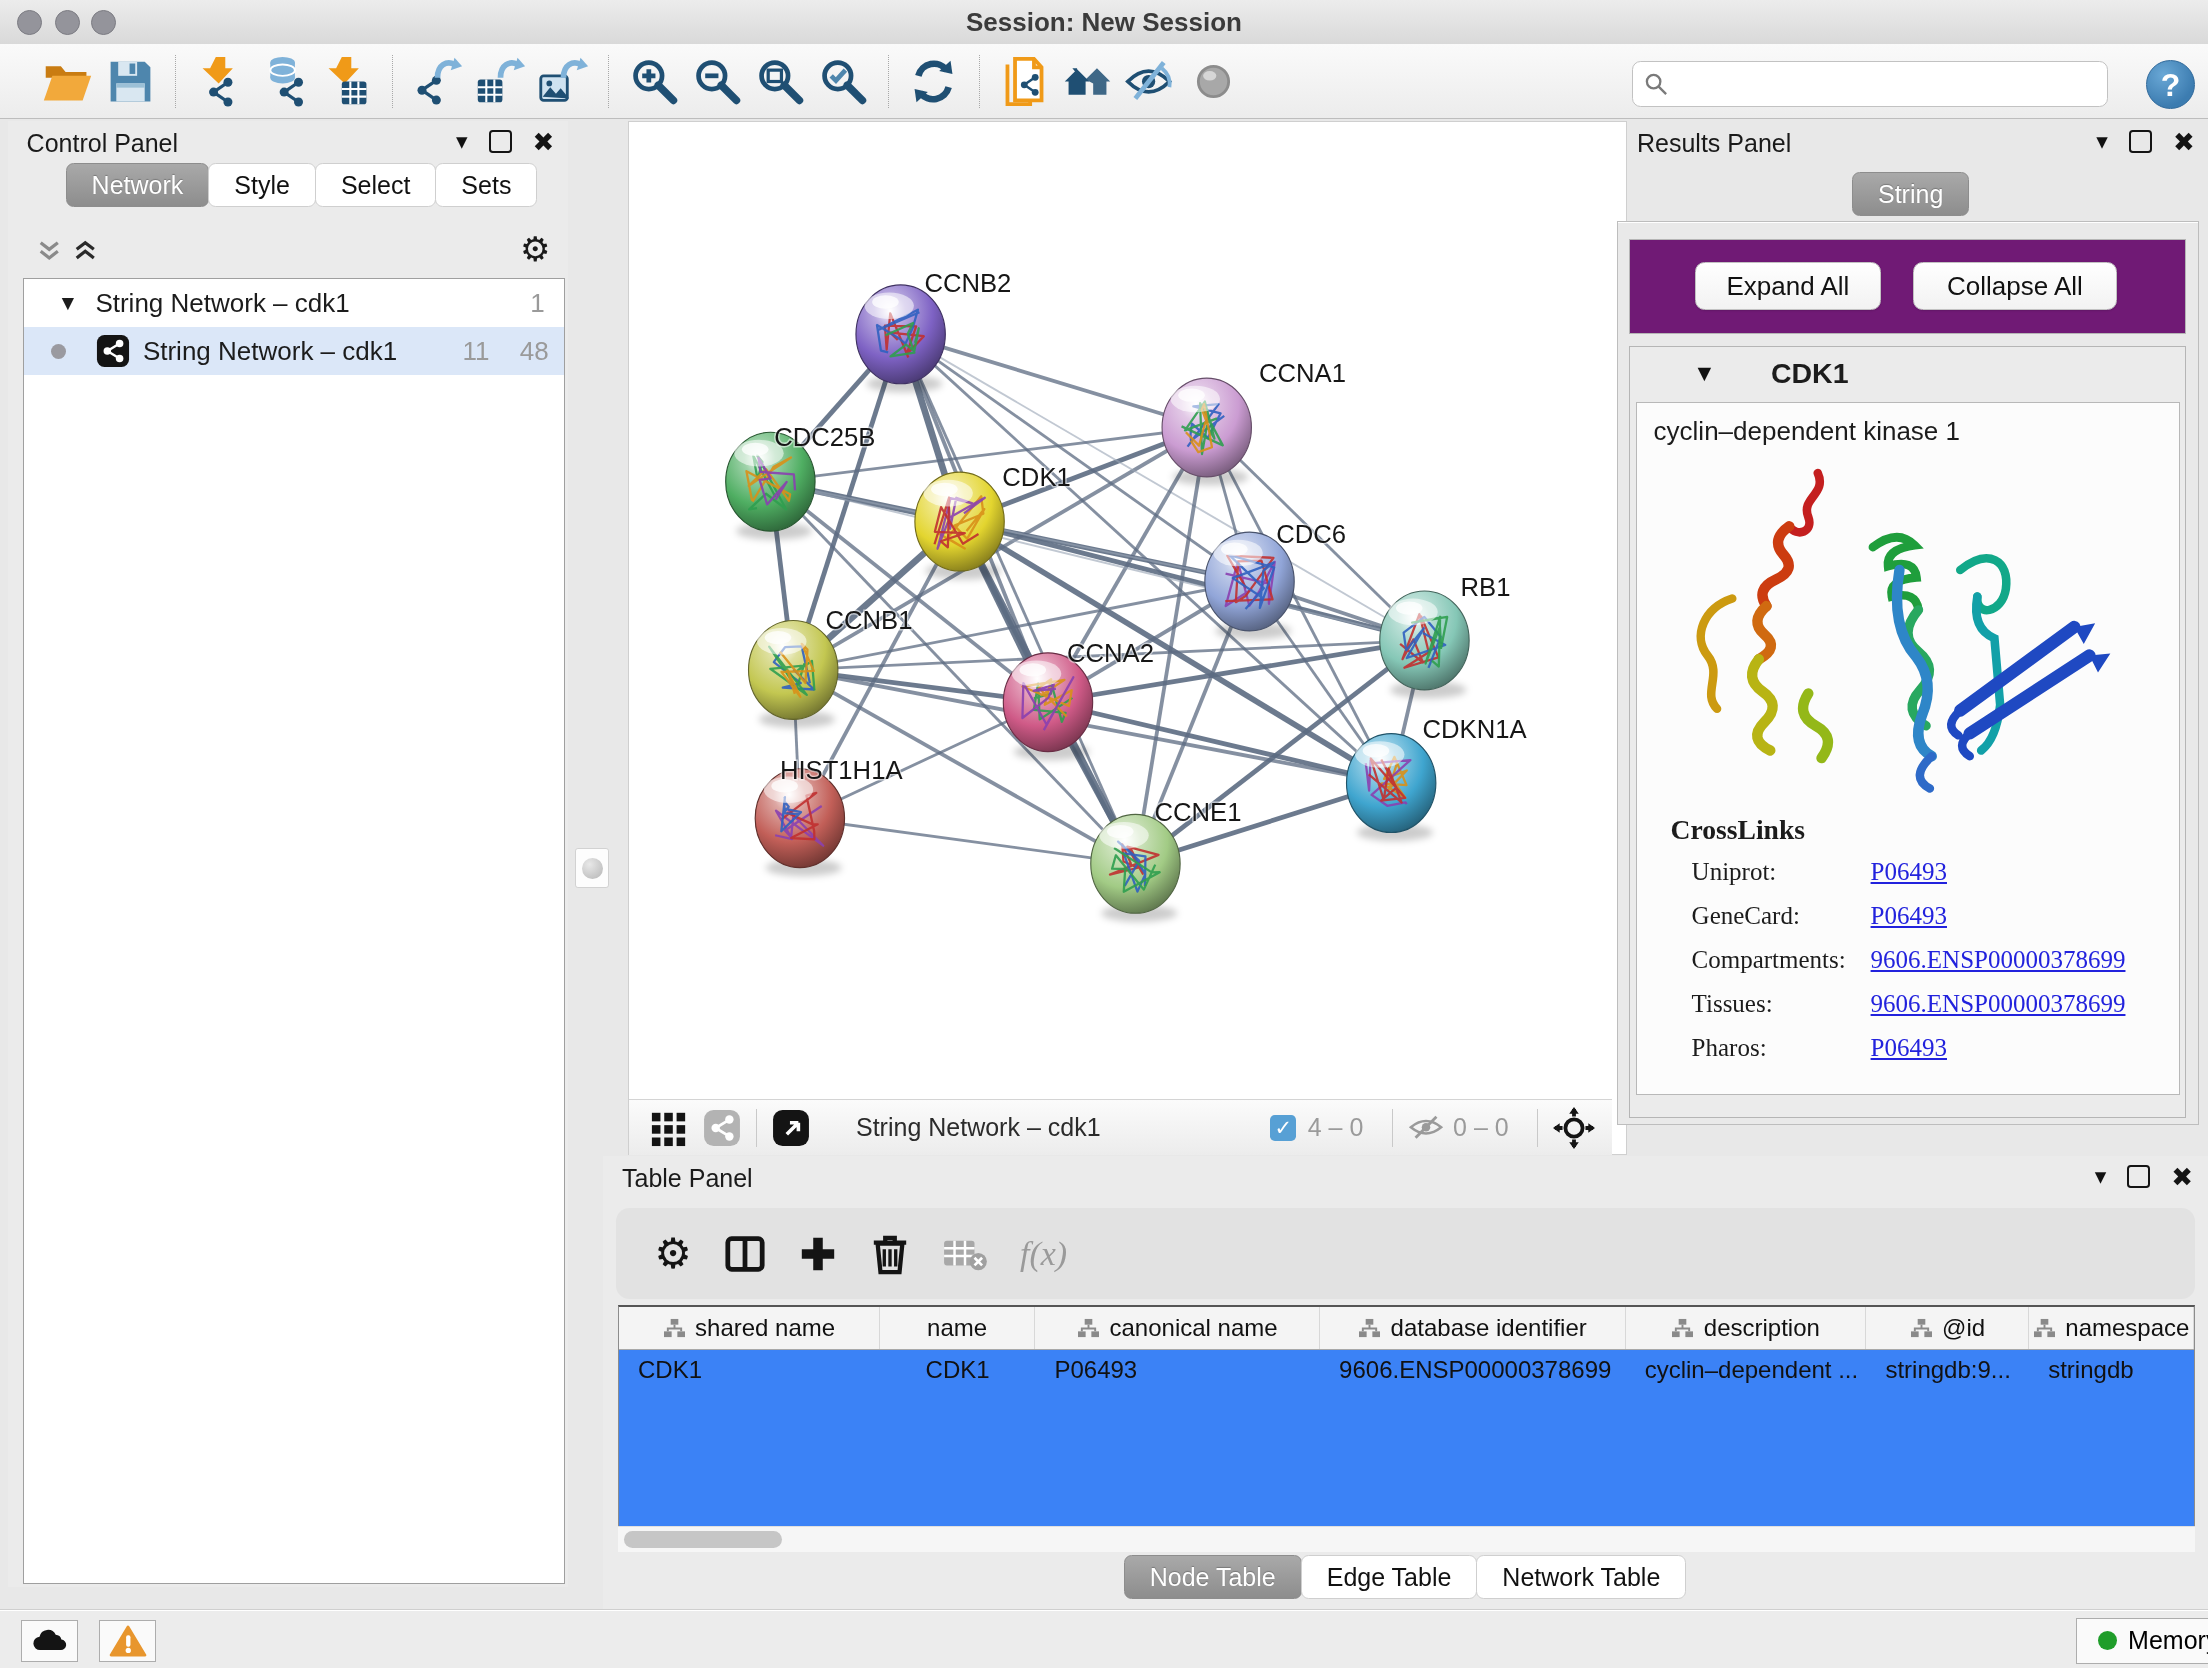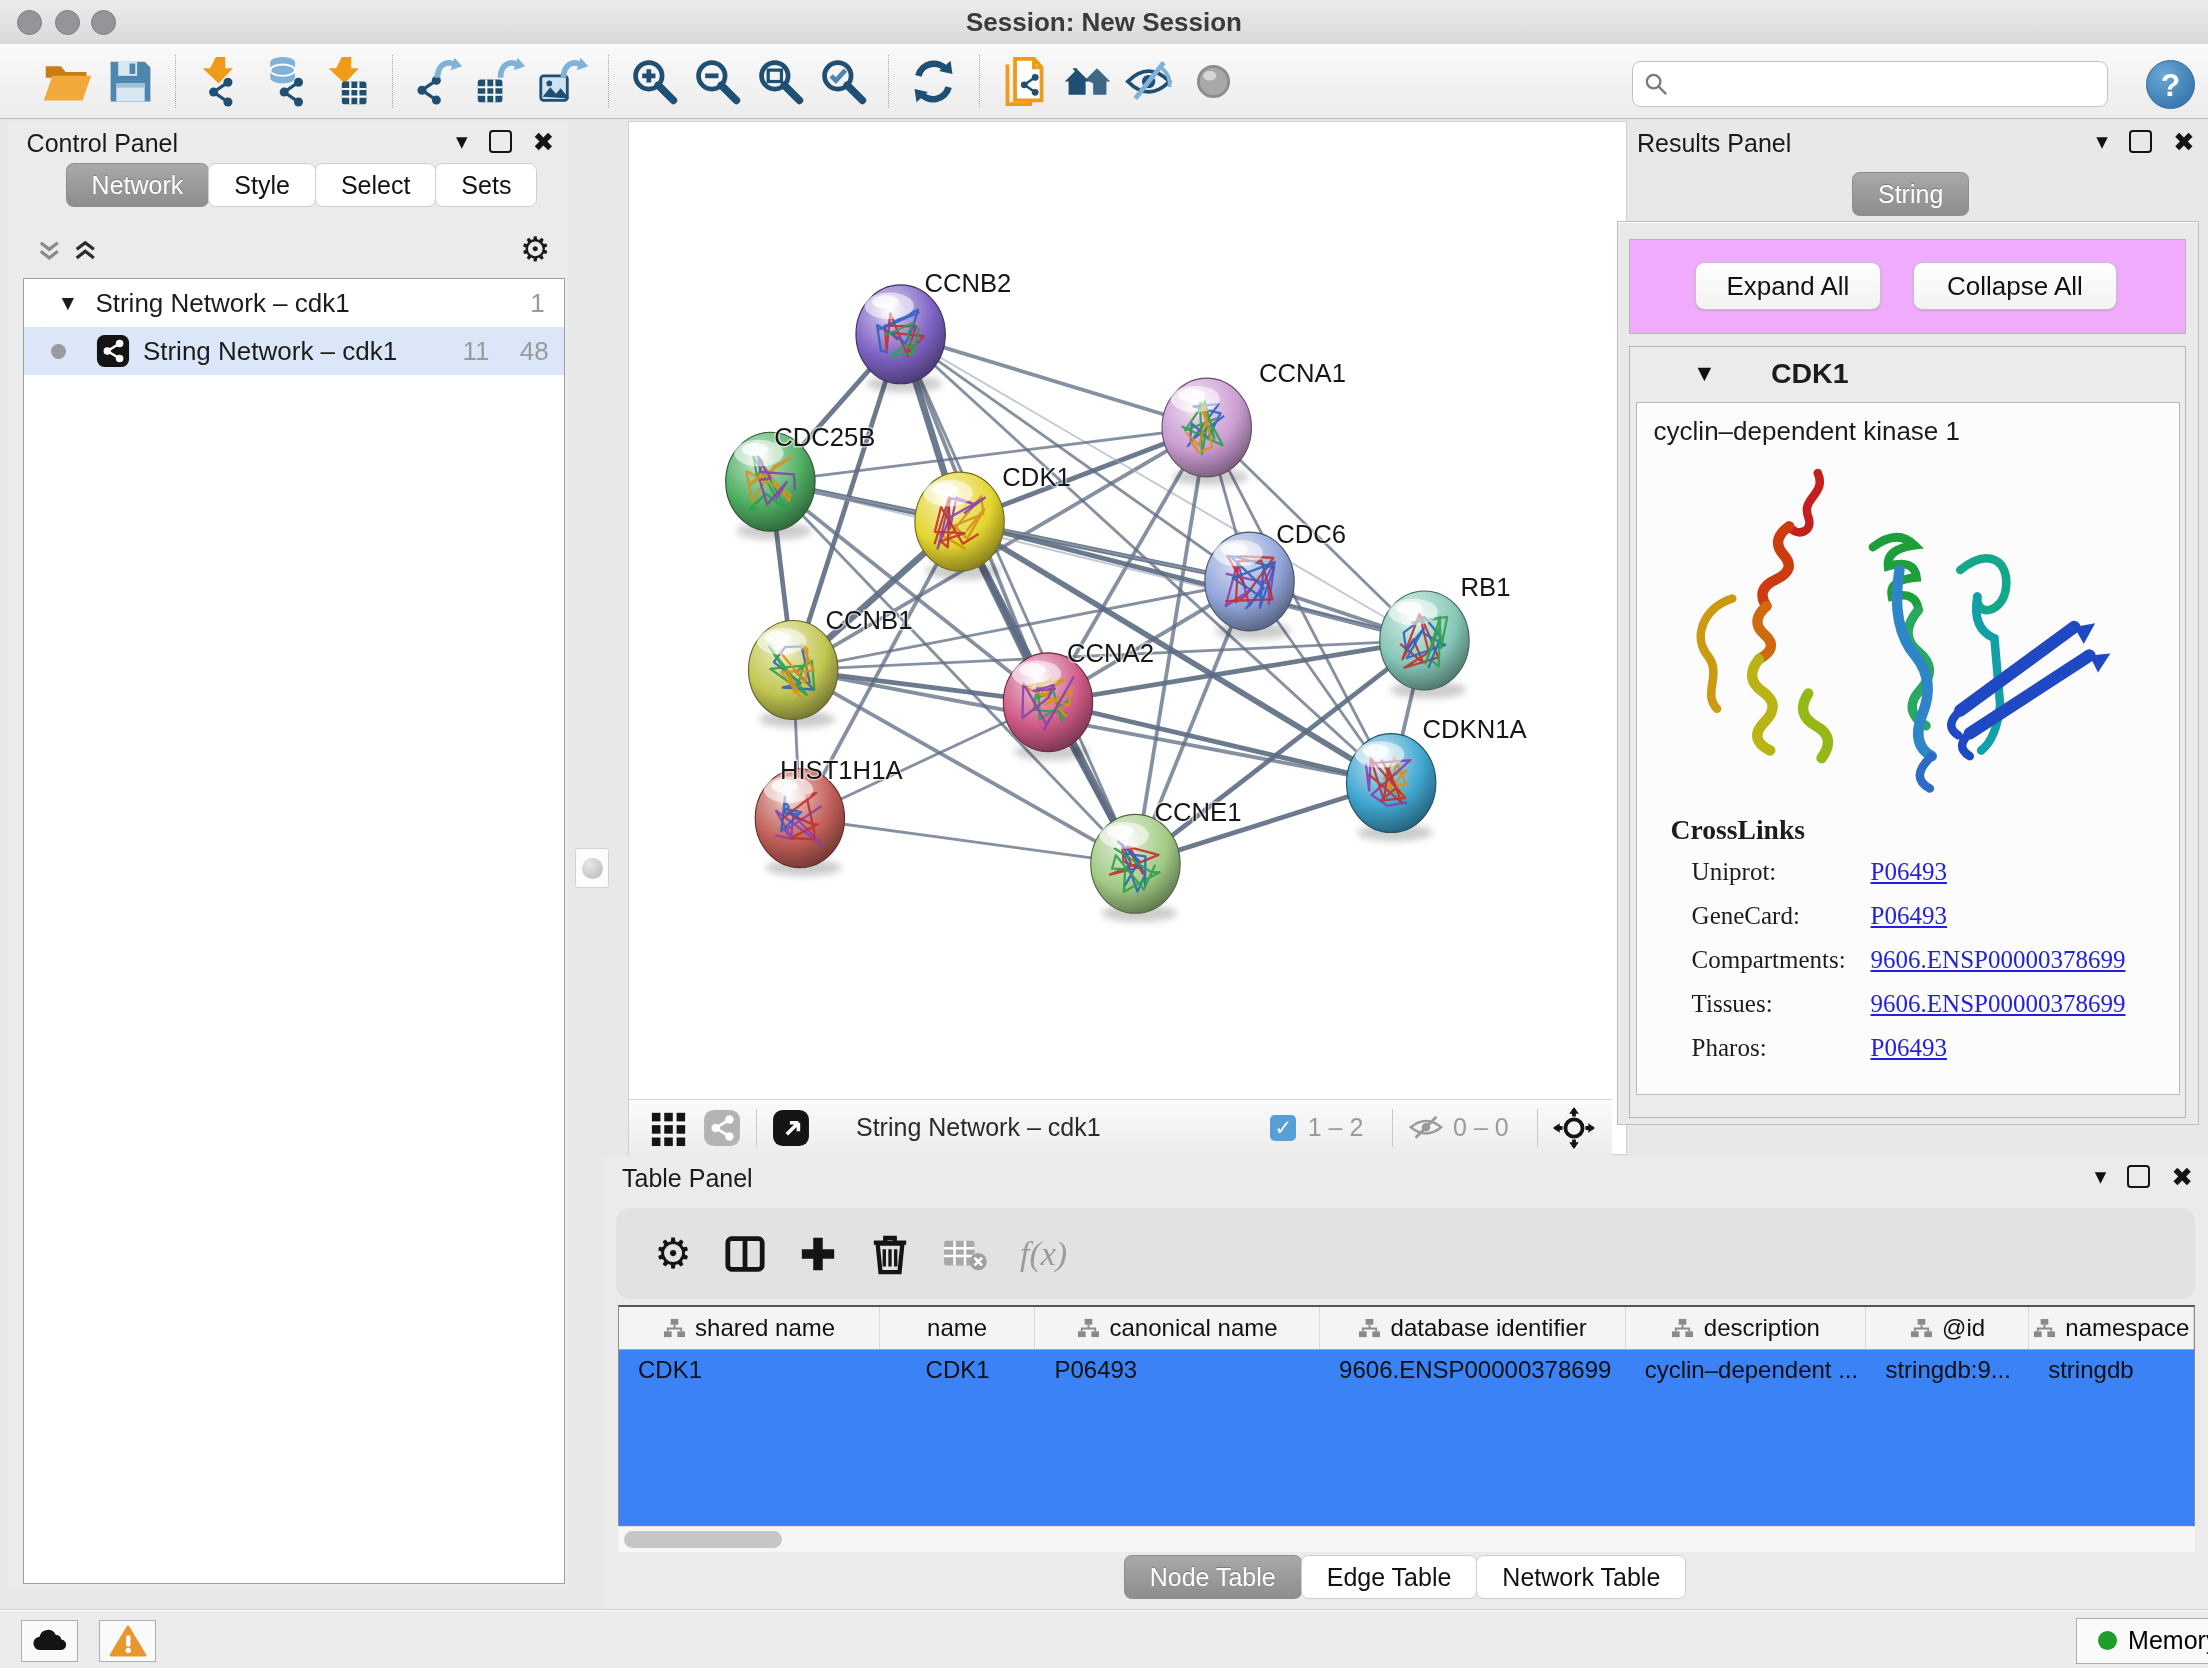--- a/index.html
+++ b/index.html
@@ -48,21 +48,21 @@
   #net-toolbar{position:absolute;left:0;top:977px;width:983px;height:55px;
     background:linear-gradient(#fbfbfb,#ececec);border-top:1px solid #d4d4d4;
     display:flex;align-items:center;font-size:25px;color:#2b2b2b;}
   .ntsep{width:0;height:38px;border-left:1px solid #c9c9c9;margin:0 15px;}
   .badge-check{width:26px;height:26px;background:#57a0d5;border-radius:4.8px;color:#fff;font-size:21px;
     line-height:26px;text-align:center;display:inline-block;}
   
   #results-panel{left:1607px;top:121px;width:601px;height:1032px;}
   #rp-box{position:absolute;left:9.5px;top:100px;width:580px;height:902px;background:#e9e9e9;
     border:1px solid #bdbdbd;box-shadow:inset 0 1px 0 #fff;}
-  .groupbox{position:absolute;border:1px solid #b5b5b5;background:#f0abfc;}
+  .groupbox{position:absolute;border:1px solid #b5b5b5;background:#701a75;}
   .btn{background:linear-gradient(#ffffff,#f2f2f2);border:1.4px solid #c2c2c2;border-radius:9.5px;
     font-size:26px;color:#111;padding:7.6px 28.5px;cursor:pointer;font-family:inherit;box-shadow:0 1px 1.9px rgba(0,0,0,.12);}
   .serif{font-family:"Liberation Serif","DejaVu Serif",serif;}
   .xlink{color:#2222dd;text-decoration:underline;font-size:25px;}
   
   #table-panel{left:603px;top:1156px;width:1605px;height:454px;background:#ebebeb;}
   #tp-toolbar{position:absolute;left:13.3px;top:52px;width:1579px;height:91px;background:#e2e2e2;
     border-radius:13.3px;display:flex;align-items:center;gap:32px;padding-left:38px;box-sizing:border-box;}
   .tpbtn{background:none;border:none;padding:0;cursor:pointer;display:flex;align-items:center;}
   #tp-table{position:absolute;left:15px;top:149px;width:1577px;height:245px;background:#3b82f6;
@@ -579,21 +579,21 @@
         <path d="M12 18 L25 10 M12 18 L25 26" stroke="#fff" stroke-width="2.6"></path>
       </svg>
       <span class="ntsep"></span>
       <svg width="38" height="38" viewBox="0 0 36 36">
         <rect x="1" y="1" width="34" height="34" rx="9" fill="#141414"></rect>
         <path d="M14 24 L25 13 M25 13 h-8 M25 13 v8" stroke="#fff" stroke-width="3.4" fill="none"></path>
       </svg>
       <span style="margin-left:46px;">String Network – cdk1</span>
       <span style="margin-left:auto;display:flex;align-items:center;">
         <span class="badge-check">✓</span>
-        <span class="gray" style="margin:0 13.3px 0 11.4px;">1 – 2</span>
+        <span class="gray" style="margin:0 13.3px 0 11.4px;">4 – 0</span>
         <span class="ntsep"></span>
         <svg width="36" height="28.5" viewBox="0 0 38 30">
           <path d="M3 15 Q19 2 35 15 Q19 28 3 15 Z" fill="none" stroke="#9a9a9a" stroke-width="2.6"></path>
           <circle cx="19" cy="15" r="4.5" fill="#9a9a9a"></circle>
           <line x1="8" y1="26" x2="30" y2="4" stroke="#9a9a9a" stroke-width="3"></line>
         </svg>
         <span class="gray" style="margin:0 13.3px 0 9.5px;">0 – 0</span>
         <span class="ntsep"></span>
         <svg style="margin-right:17px;" width="42" height="42" viewBox="0 0 44 44">
           <circle cx="22" cy="22" r="9" fill="none" stroke="#141414" stroke-width="4"></circle>

